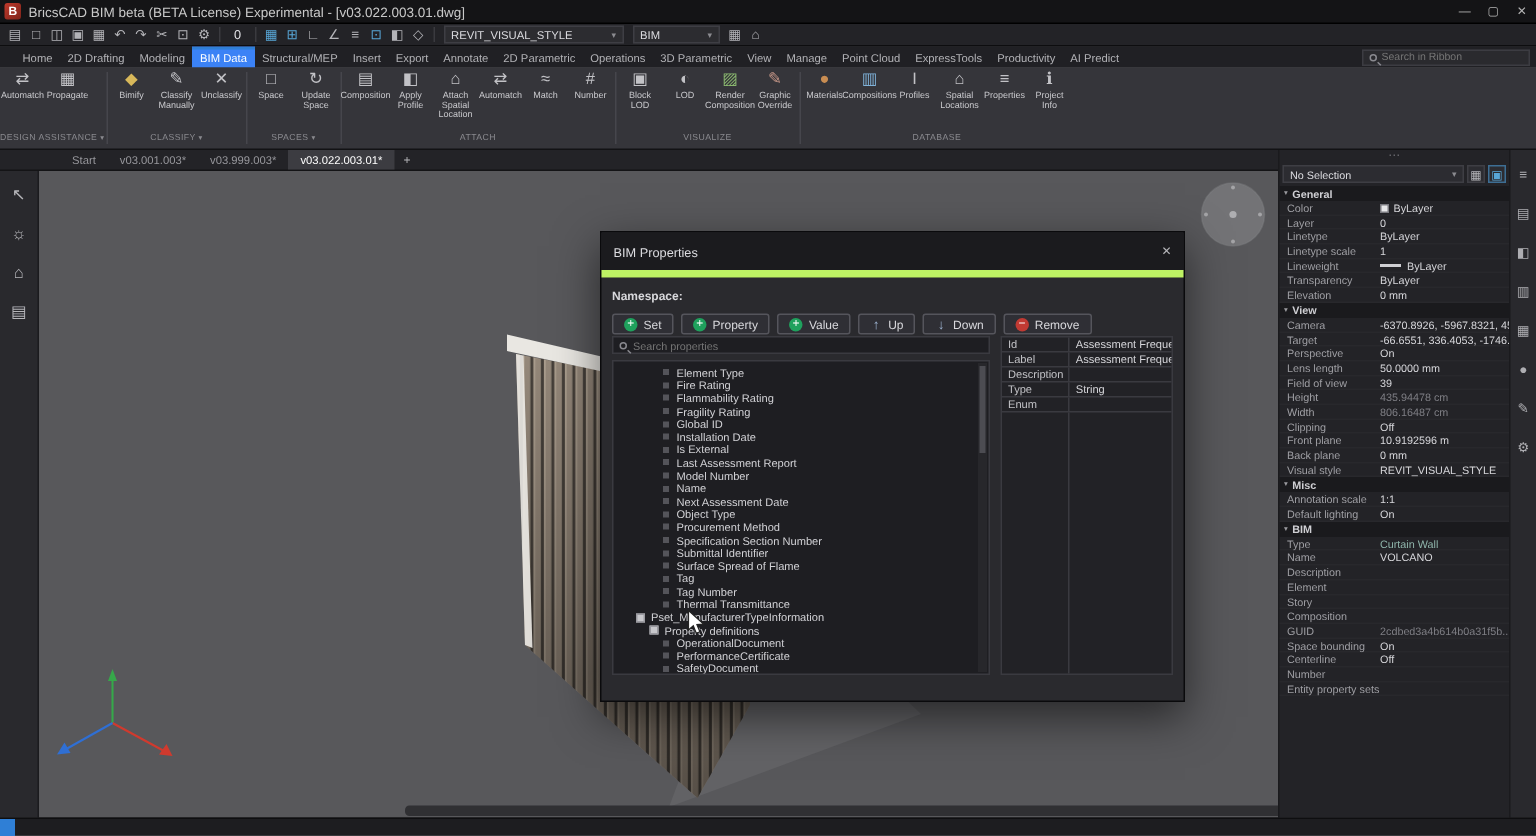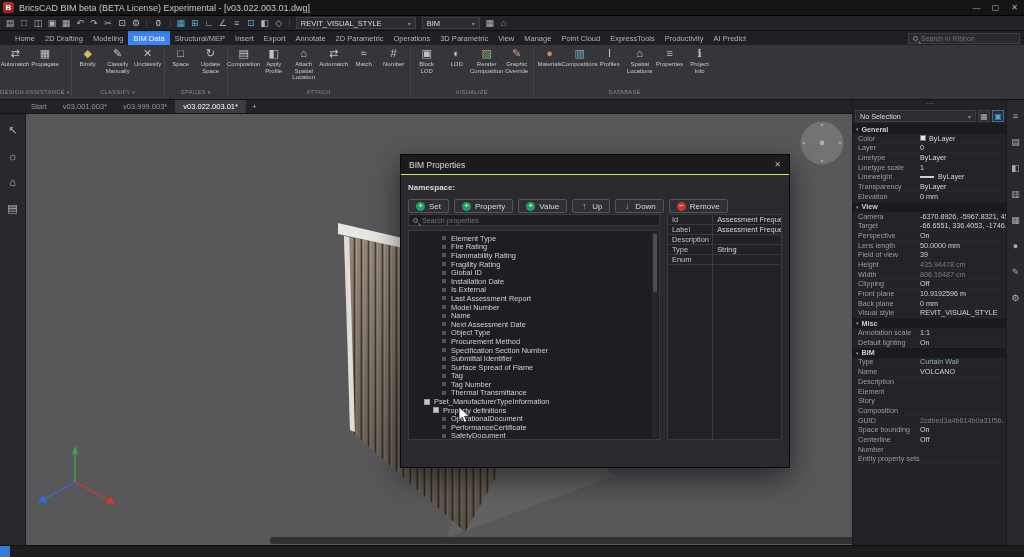--- a/index.html
+++ b/index.html
@@ -31,35 +31,35 @@
   .ribbon{position:absolute;left:0;top:45px;right:0;height:55px;background:#35353a;border-bottom:1px solid #121214;display:flex;z-index:5}
   .rgroup{display:flex;flex-direction:column}
   .rbtns{display:flex;height:44px;padding-top:2px}
   .rbtn{width:30px;display:flex;flex-direction:column;align-items:center;color:#c9c9cd}
   .ricon{height:13px;font-size:11px;line-height:13px;color:#c2c2c6}
   .rtext{font-size:6px;line-height:6.5px;text-align:center;padding:1px 1px 0 1px}
   .rlabel{height:10px;font-size:5.8px;color:#8a8a8f;text-align:center;letter-spacing:.3px;white-space:nowrap}
   .gcaret{font-size:5px;color:#8a8a8f}
   .rsep{width:1px;background:#46464c;margin:3px 1px}
   
-  .doctabs{position:absolute;left:0;top:100px;width:852px;height:14px;background:#232327;display:flex;align-items:flex-end;padding-left:23px;border-bottom:1px solid #141416;z-index:4}
+  .doctabs{position:absolute;left:0;top:100px;width:852px;height:14px;background:#232327;display:flex;align-items:flex-end;padding-left:40px;border-bottom:1px solid #141416;z-index:4}
   .dtab{padding:2px 8px;font-size:7.5px;color:#97979c;white-space:nowrap}
   .dtab.active{background:#3c3c41;color:#fff}
   .dtab-add{padding:2px 6px;font-size:8px;color:#b4b4b8}
   
   .lefttools{position:absolute;left:0;top:114px;bottom:12px;width:26px;background:#29292d;border-right:1px solid #1b1b1e;display:flex;flex-direction:column;align-items:center;padding-top:8px;gap:10px;z-index:3}
   .ltool{width:16px;height:16px;text-align:center;line-height:16px;color:#b5b5b9;font-size:11px}
   
   .viewport{position:absolute;left:26px;top:114px;width:826px;bottom:12px;background:#58585b;z-index:1}
   .viewport svg{position:absolute;left:0;top:0}
   
   .cursor{position:absolute;left:458px;top:406px;z-index:100;pointer-events:none}
   
   .dialog{position:absolute;left:400px;top:154px;width:390px;height:314px;background:#2a2a2e;border:1px solid #0a0a0c;box-shadow:0 10px 28px rgba(0,0,0,.55);z-index:40;color:#d8d8dc;font-size:8px}
-  .dlg-title{height:20px;background:#1b1b1e;border-bottom:1px solid #bef264;display:flex;align-items:center;padding:0 8px;font-size:8.5px;color:#dcdce0}
+  .dlg-title{height:30px;background:#1b1b1e;border-bottom:5px solid #bef264;display:flex;align-items:center;padding:0 8px;font-size:8.5px;color:#dcdce0}
   .dlg-close{margin-left:auto;color:#b8b8bc;font-size:8px}
   .dlg-body{padding:6px 7px 7px 7px;display:flex;flex-direction:column}
   .dlg-ns{display:flex;align-items:center;height:13px}
   .ns-label{width:46px;font-weight:bold;font-size:8px}
   .ns-select{flex:1;height:13px;background:#1e1e22;border:1px solid #3c3c42;display:flex;align-items:center;padding:0 5px}
   .ns-select .caret{margin-left:auto;color:#8b8b90;font-size:6px}
   .dlg-toolbar{display:flex;gap:5px;margin-top:5px}
   .dbtn{display:inline-flex;align-items:center;height:14px;padding:0 7px;background:#2f2f35;border:1px solid #55555c;border-radius:2px;color:#d8d8dc;font-size:8px;font-family:inherit;white-space:nowrap}
   .dico{width:9px;height:9px;border-radius:50%;display:inline-flex;align-items:center;justify-content:center;font-size:8px;line-height:1;margin-right:4px;flex:0 0 auto}
   .dico.green{background:#1fa15d;color:#fff}
@@ -89,21 +89,21 @@
   
   .props{position:absolute;left:852px;top:100px;width:154px;bottom:12px;background:#232327;border-left:1px solid #1a1a1d;z-index:4;font-size:7.2px;overflow:hidden}
   .phandle{height:9px;text-align:center;color:#6e6e73;font-size:8px;line-height:7px}
   .phead{display:flex;align-items:center;padding:1px 2px 2px 2px;gap:2px}
   .psel{flex:1;height:12px;background:#2c2c31;border:1px solid #3e3e44;display:flex;align-items:center;padding:0 4px;color:#dcdce0;white-space:nowrap}
   .psel .caret{margin-left:auto;color:#8b8b90;font-size:6px}
   .phicon{width:12px;height:12px;border:1px solid #3e3e44;background:#2c2c31;color:#b4b4b8;font-size:8px;line-height:11px;text-align:center}
   .phicon.blue{color:#58a6d6;border-color:#3d6e94}
   .psec{height:10px;background:#1a1a1d;color:#cfcfd3;font-weight:bold;display:flex;align-items:center;padding-left:3px;gap:3px;font-size:7.2px}
   .scaret{font-size:5px;color:#9a9a9f}
-  .prow{height:9.7px;display:flex;align-items:flex-end;border-bottom:1px solid #28282c;padding-left:5px}
+  .prow{height:9.7px;display:flex;align-items:flex-start;border-bottom:1px solid #28282c;padding-left:5px}
   .plab{flex:0 0 62px;color:#9f9fa4;white-space:nowrap;overflow:hidden}
   .pval{flex:1;color:#d6d6da;white-space:nowrap;overflow:hidden;display:flex;align-items:center}
   .pval.muted{color:#7e7e84}
   .pval.teal{color:#8fb5ab}
   .swatch{width:6px;height:6px;background:#e8e8ea;border:1px solid #7a7a80;margin-right:3px;flex:0 0 auto}
   .lwline{width:14px;height:2px;background:#cfcfd3;margin-right:4px;flex:0 0 auto}
   
   .rightstrip{position:absolute;right:0;top:100px;width:18px;bottom:12px;background:#29292d;border-left:1px solid #1a1a1d;display:flex;flex-direction:column;align-items:center;padding-top:10px;gap:13px;z-index:5}
   .rstool{width:13px;height:13px;text-align:center;line-height:13px;color:#aeaeb2;font-size:9px}
   

